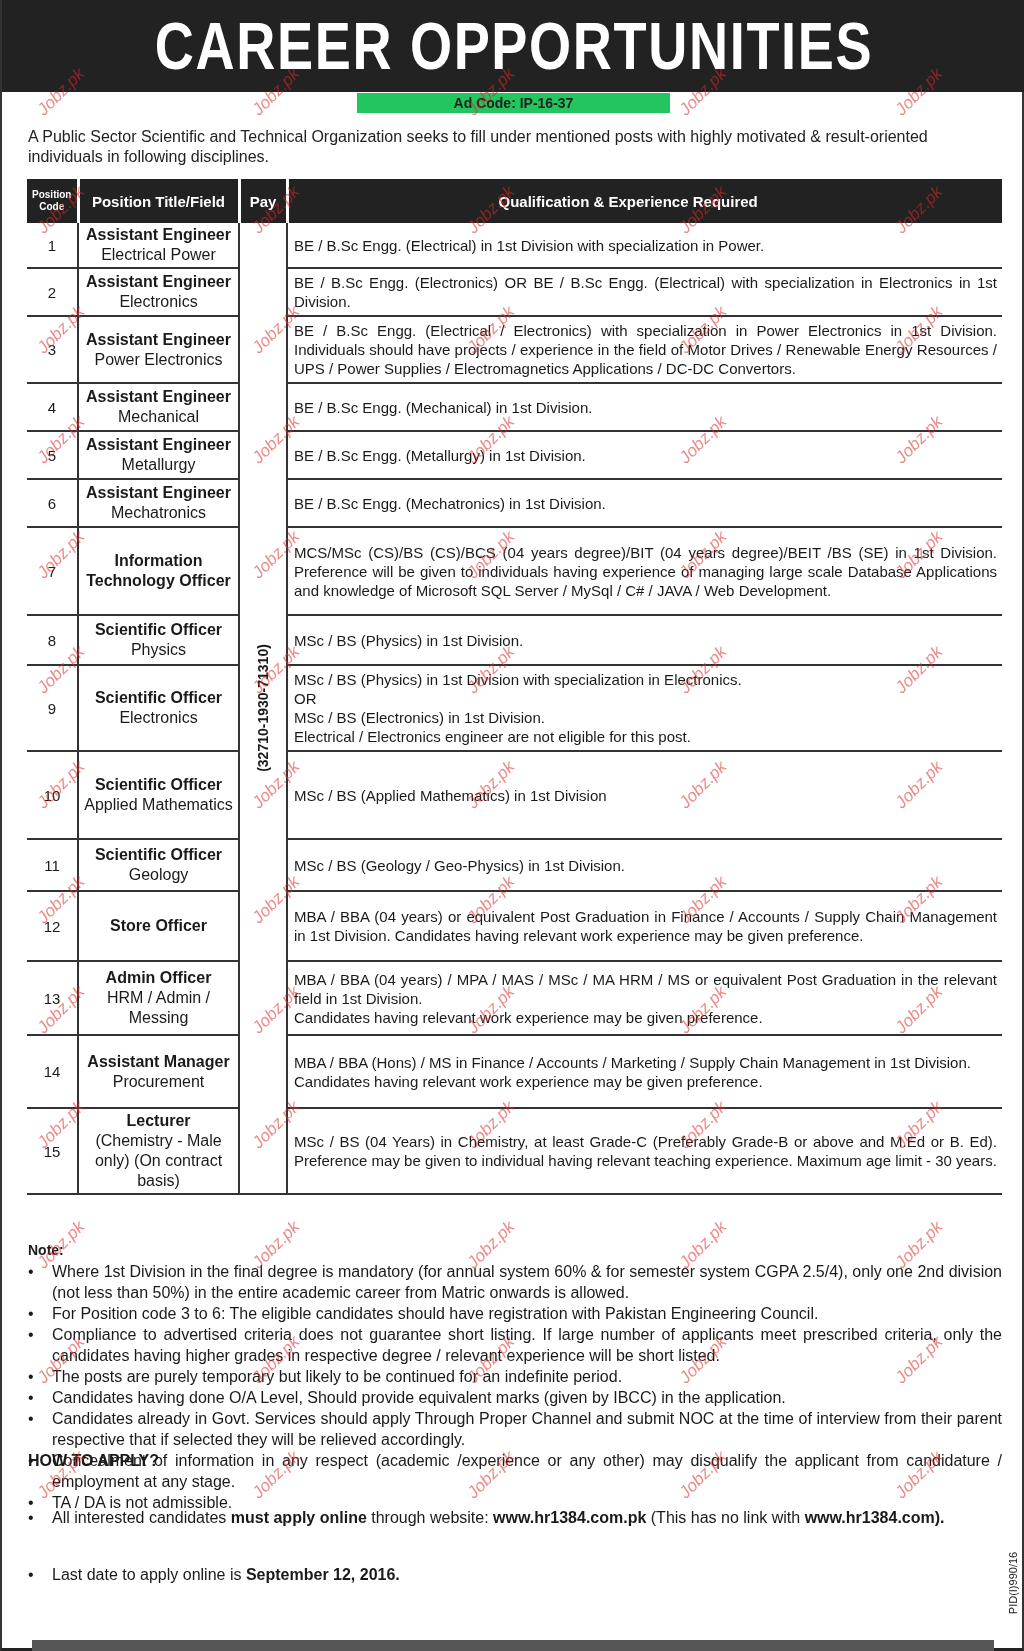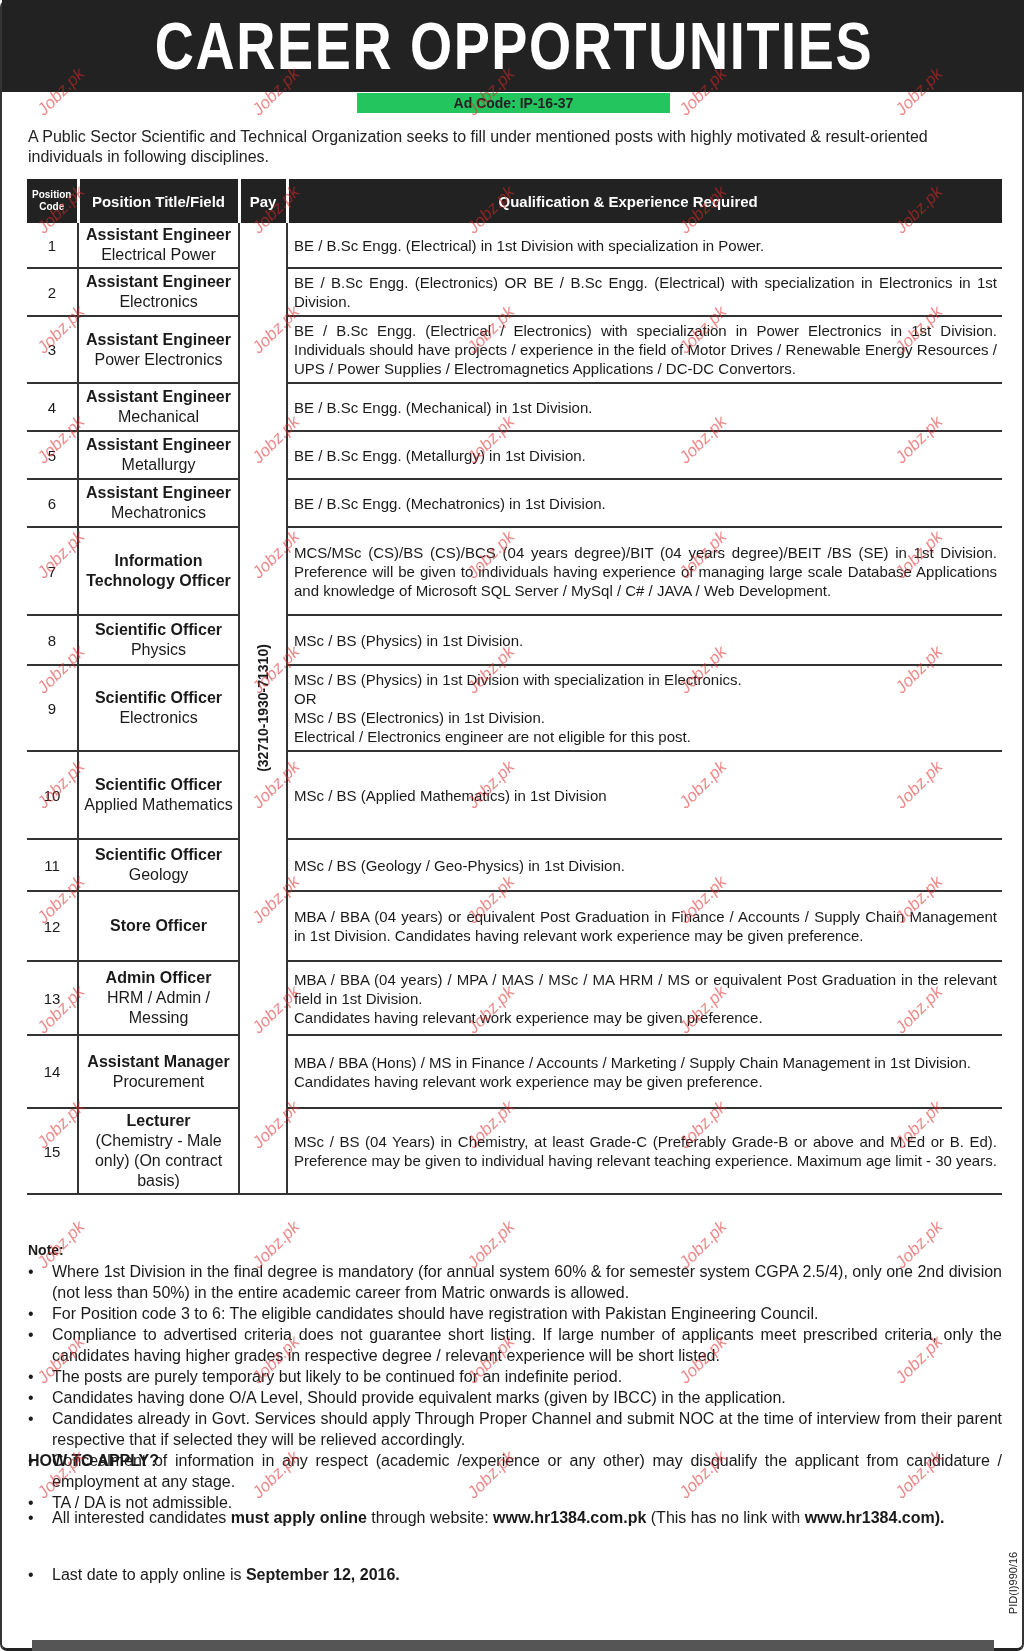--- a/index.html
+++ b/index.html
@@ -1,18 +1,18 @@
 <!DOCTYPE html>
 <html><head>
 <meta charset="utf-8">
 <style>
   * { box-sizing: border-box; margin: 0; padding: 0; }
   html, body { width: 1024px; height: 1651px; background: #ffffff; overflow: hidden; }
   body { position: relative; font-family: "Liberation Sans", sans-serif; color: #1a1a1a; }
-  .page { position: absolute; left: 0; top: 0; width: 1024px; height: 1651px; border-left: 2px solid #333; border-right: 2px solid #333; border-bottom: 3px solid #222; border-radius: 7px; }
+  .page { position: absolute; left: 0; top: 0; width: 1024px; height: 1651px; border-left: 2px solid #333; border-right: 2px solid #333; border-bottom: 3px solid #222; }
 
   .banner { position: absolute; left: 0; top: 0; width: 1024px; height: 92px; background: #222222; display: flex; align-items: center; justify-content: center; }
   .banner-title { color: #ffffff; font-family: "Liberation Sans", sans-serif; font-weight: bold; font-size: 66px; letter-spacing: 2px; transform: scaleX(0.82); transform-origin: center; white-space: nowrap; }
 
   .adcode { position: absolute; left: 355px; top: 93px; width: 313px; height: 20px; background: #22c55e; text-align: center; font-weight: bold; font-size: 14px; line-height: 20px; color: #222; transform-origin: center; }
 
   .intro { position: absolute; left: 26px; top: 127px; width: 972px; font-size: 16px; line-height: 20px; color: #222; }
 
   table.jobs { position: absolute; left: 25px; top: 179px; width: 975px; border-collapse: collapse; table-layout: fixed; }
   table.jobs th { background: #222222; color: #fff; font-weight: bold; height: 44px; border-right: 3px solid #fff; vertical-align: middle; }

